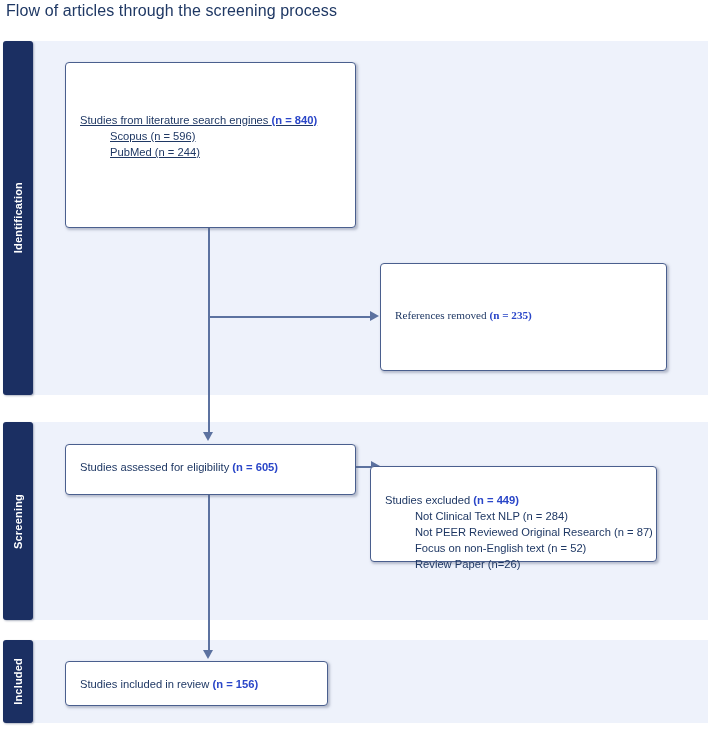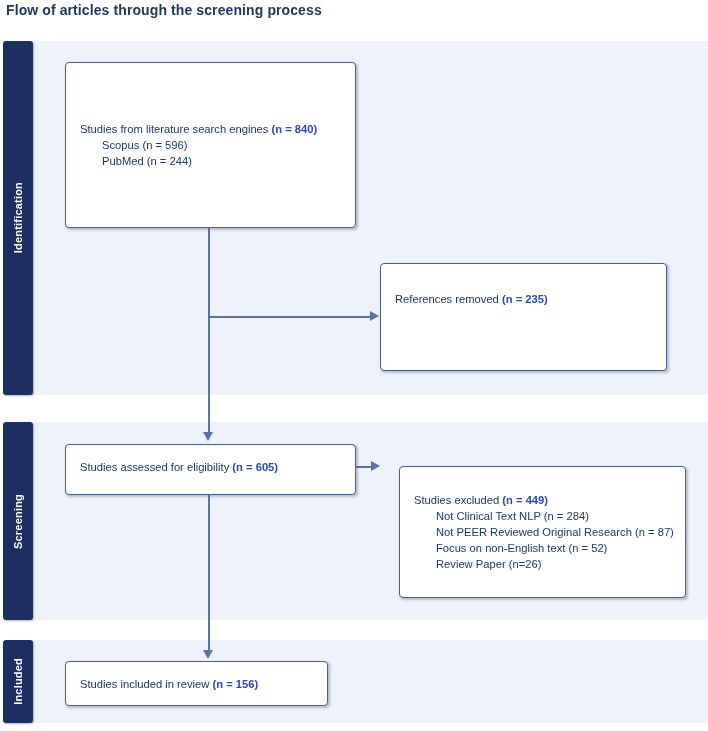--- a/index.html
+++ b/index.html
@@ -13,22 +13,22 @@
     position: relative;
     font-family: "Liberation Sans", sans-serif;
     overflow: hidden;
   }
 
   
   .fig-title {
     position: absolute;
     left: 6px;
     top: 2px;
-    font-size: 14px;
-    font-weight: bold;
+    font-size: 16px;
+    font-weight: normal;
     color: #1f3864;
     letter-spacing: 0.1px;
     white-space: nowrap;
   }
 
   
   .stage-group {
     position: absolute;
     left: 3px;
   }
@@ -79,21 +79,21 @@
   }
   .flow-box .box-inner {
     position: absolute;
     left: 14px;
     right: 8px;
   }
   .box-head {
     white-space: nowrap;
   }
   .box-sub {
-    margin-left: 22px;
+    margin-left: 30px;
     white-space: nowrap;
   }
   .nval {
     color: #2a46c8;
     font-weight: bold;
   }
 
   
   .conn {
     position: absolute;
@@ -148,46 +148,46 @@
 <div class="conn conn-h" style="left:208px; top:316px; width:163px;"></div>
 <div class="arrow-right" style="left:370px; top:311px;"></div>
 
 <div class="conn conn-h" style="left:356px; top:466px; width:16px;"></div>
 <div class="arrow-right" style="left:371px; top:461px;"></div>
 
 <div class="conn conn-v" style="left:208px; top:489px; height:163px;"></div>
 <div class="arrow-down" style="left:203px; top:650px;"></div>
 
 <div class="flow-box" style="left:65px; top:62px; width:291px; height:166px;">
-  <div class="box-inner" style="top:59px;">
+  <div class="box-inner" style="top:50px;text-decoration:underline;">
     <div class="box-head">
       <span>Studies from literature search engines </span><span class="nval">(n = 840)</span>
     </div>
     <div class="box-sub">Scopus (n = 596)</div>
     <div class="box-sub">PubMed (n = 244)</div>
   </div>
 </div>
 
 <div class="flow-box" style="left:380px; top:263px; width:287px; height:108px;">
-  <div class="box-inner" style="top:28px;">
+  <div class="box-inner" style="top:44px;font-family:Liberation Serif, serif;">
     <div class="box-head">
       <span>References removed </span><span class="nval">(n = 235)</span>
     </div>
   </div>
 </div>
 
 <div class="flow-box" style="left:65px; top:444px; width:291px; height:51px;">
   <div class="box-inner" style="top:15px;">
     <div class="box-head">
       <span>Studies assessed for eligibility </span><span class="nval">(n = 605)</span>
     </div>
   </div>
 </div>
 
-<div class="flow-box" style="left:399px; top:466px; width:287px; height:132px;">
+<div class="flow-box" style="left:370px; top:466px; width:287px; height:96px;">
   <div class="box-inner" style="top:26px;">
     <div class="box-head">
       <span>Studies excluded </span><span class="nval">(n = 449)</span>
     </div>
     <div class="box-sub">Not Clinical Text NLP (n = 284)</div>
     <div class="box-sub">Not PEER Reviewed Original Research (n = 87)</div>
     <div class="box-sub">Focus on non-English text (n = 52)</div>
     <div class="box-sub">Review Paper (n=26)</div>
   </div>
 </div>

